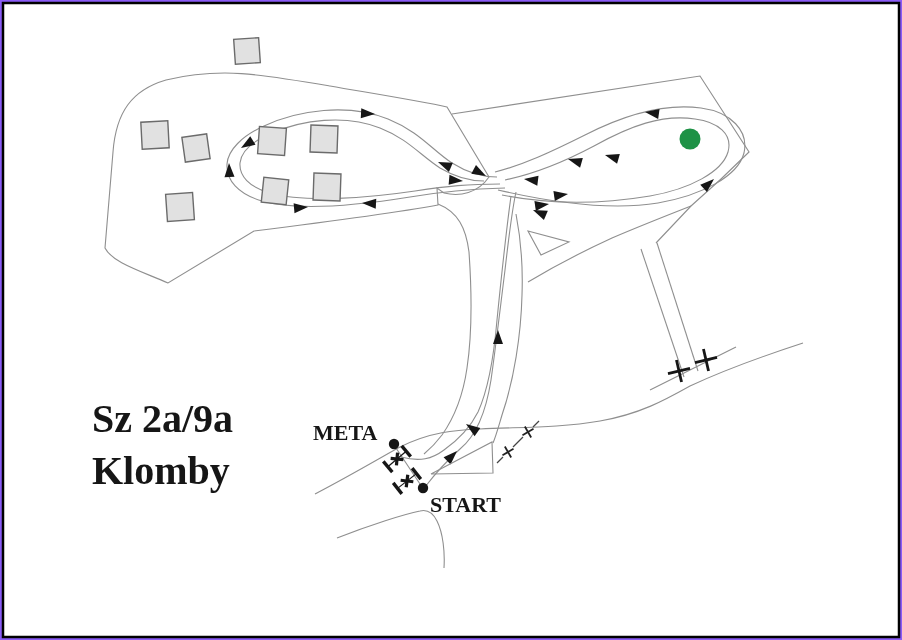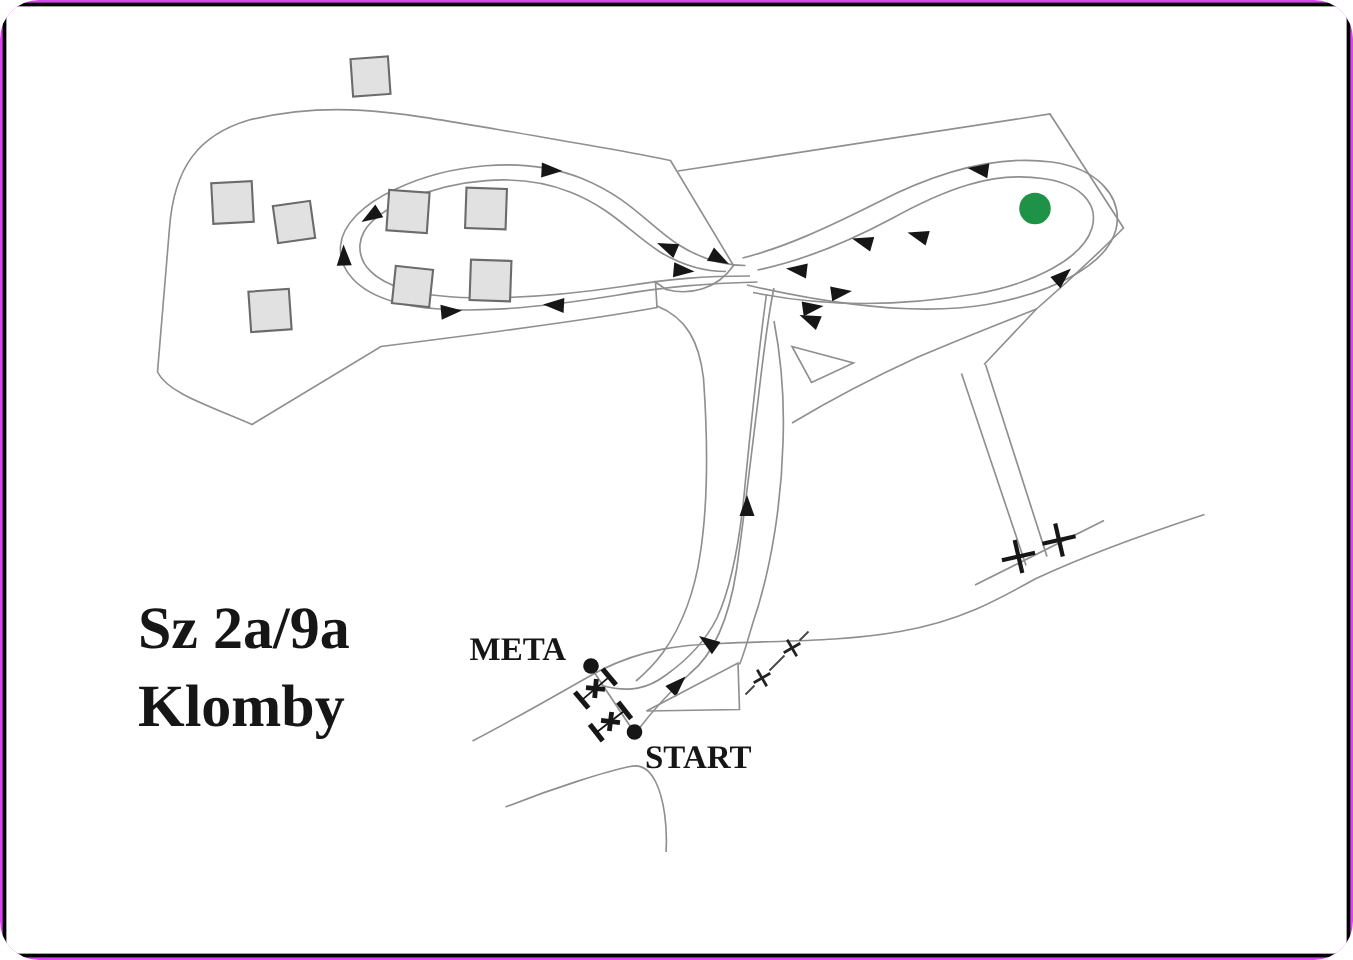--- a/index.html
+++ b/index.html
@@ -1,17 +1,17 @@
 <!DOCTYPE html>
 <html><head>
 <meta charset="utf-8">
 <style>
   html,body{margin:0;padding:0;background:#fff;}
-  #stage{position:relative;width:902px;height:640px;background:#d946ef;overflow:hidden;
-         font-family:"Liberation Serif", serif;border-radius:26px;}
+  #stage{position:relative;width:902px;height:640px;background:#8b5cf6;overflow:hidden;
+         font-family:"Liberation Serif", serif;}
   svg{position:absolute;left:0;top:0;}
   .title-line{font-weight:bold;fill:#161616;font-size:40px;font-family:"Liberation Serif", serif;}
   .pt-label{font-weight:bold;fill:#161616;font-size:22px;font-family:"Liberation Serif", serif;}
   .gray{stroke:#8f8f8f;fill:none;stroke-width:1.1;}
 </style>
 </head>
 <body>
 
 <div id="stage">
 <svg width="902" height="640" viewBox="0 0 902 640">

